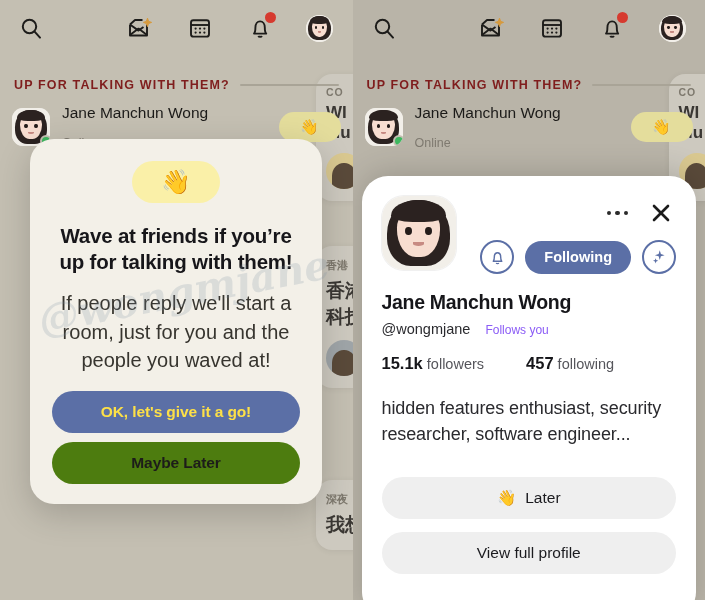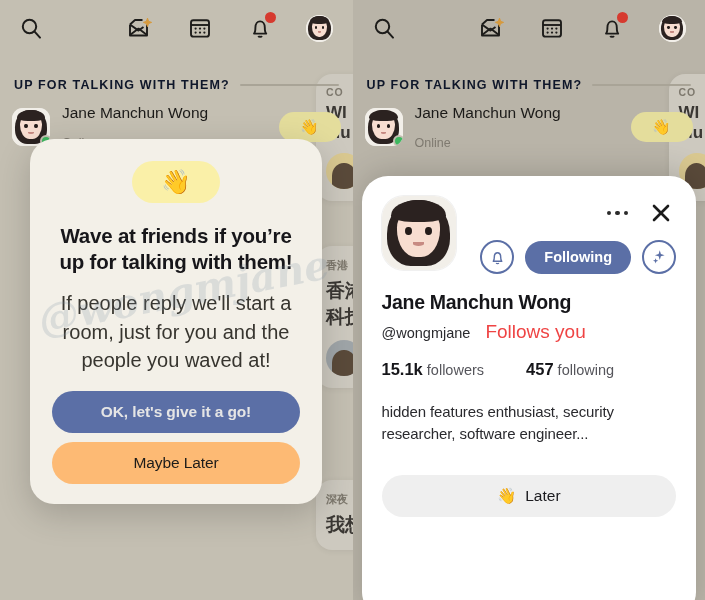--- a/index.html
+++ b/index.html
@@ -69,21 +69,21 @@
     position: absolute; left: 43%; top: 62%; width: 14%; height: 6%;
     background: #c78a82; border-radius: 0 0 60% 60%;
   }
 
   .section-head {
     position: absolute; top: 78px; left: 14px; right: 14px;
     display: flex; align-items: center; gap: 10px;
   }
   .section-head .label {
     font-size: 12.5px; letter-spacing: 1.15px; font-weight: 600;
-    color: #0f172a; white-space: nowrap;
+    color: #7f1d1d; white-space: nowrap;
   }
   .section-head .rule { flex: 1; height: 1.5px; background: #a9a497; border-radius: 2px; }
 
   .friend-row {
     position: absolute; top: 104px; left: 12px; right: 12px;
     display: flex; align-items: center; gap: 12px;
   }
   .friend-av {
     position: relative; width: 38px; height: 38px; border-radius: 11px;
     overflow: hidden; background: #eae7e0; flex: none;
@@ -149,22 +149,22 @@
   .modal-body {
     margin-top: 14px; font-size: 20px; color: #37352f;
     line-height: 1.42;
   }
   .modal-btn {
     margin-top: 16px; width: 100%; height: 42px;
     border: none; border-radius: 21px; cursor: pointer;
     font-family: inherit; font-size: 15.5px; font-weight: 700;
     letter-spacing: -.1px;
   }
-  .btn-primary { background: #5b6fa6; color: #e5e5e5; }
-  .btn-secondary { background: #fdba74; color: #1d1c1a; font-weight: 400; margin-top: 9px; }
+  .btn-primary { background: #5b6fa6; color: #fde047; }
+  .btn-secondary { background: #4d7c0f; color: #1d1c1a; font-weight: 700; margin-top: 9px; }
 
   
   .sheet {
     position: absolute;
     left: 9px; right: 9px; top: 176px; bottom: -18px;
     background: #fff;
     border-radius: 26px;
     box-shadow: 0 -4px 30px rgba(0,0,0,.16);
     padding: 20px 20px 0;
   }
@@ -189,26 +189,26 @@
   .following-pill {
     height: 33px; padding: 0 19px; border-radius: 17px;
     background: #5b6fa6; color: #fff;
     font-size: 14.5px; font-weight: 600;
     display: flex; align-items: center; cursor: pointer; border: none;
     font-family: inherit;
   }
   .p-name { margin-top: 17px; font-size: 19.5px; font-weight: 700; color: #16161a; letter-spacing: -.3px; }
   .p-handle-row { margin-top: 7px; display: flex; align-items: baseline; gap: 15px; }
   .p-handle { font-size: 14.5px; color: #2a2a2e; }
-  .p-followsyou { font-size: 19px; color: #ef4444; }
+  .p-followsyou { font-size: 12px; color: #8b5cf6; }
   .p-stats { margin-top: 17px; display: flex; gap: 42px; }
   .p-stat { font-size: 14.5px; color: #55555b; }
   .p-stat b { font-size: 16.5px; color: #16161a; font-weight: 700; }
   .p-bio {
-    margin-top: 22px; font-size: 15px; color: #2a2a2e;
+    margin-top: 22px; font-size: 18px; color: #2a2a2e;
     line-height: 1.45; letter-spacing: -.1px;
   }
   .p-btn-row { margin-top: 30px; display: flex; gap: 14px; }
   .pill-btn {
     flex: 1; height: 42px; border-radius: 21px;
     background: #efefef; border: none; cursor: pointer;
     display: flex; align-items: center; justify-content: center; gap: 9px;
     font-family: inherit; font-size: 15.5px; color: #1b1b1f;
   }
   .pill-btn.wide { width: 100%; margin-top: 13px; }
@@ -491,17 +491,18 @@
         </span>
       </div>
       <div class="p-bio">hidden features enthusiast, security researcher, software engineer...</div>
 
       <div class="p-btn-row">
         <button class="pill-btn">
           <span>👋</span>
           <span>Later</span>
         </button>
       </div>
+      <button class="pill-btn wide">View full profile</button>
     </div>
 
   </div>
 
 </div>
 
 </body></html>

